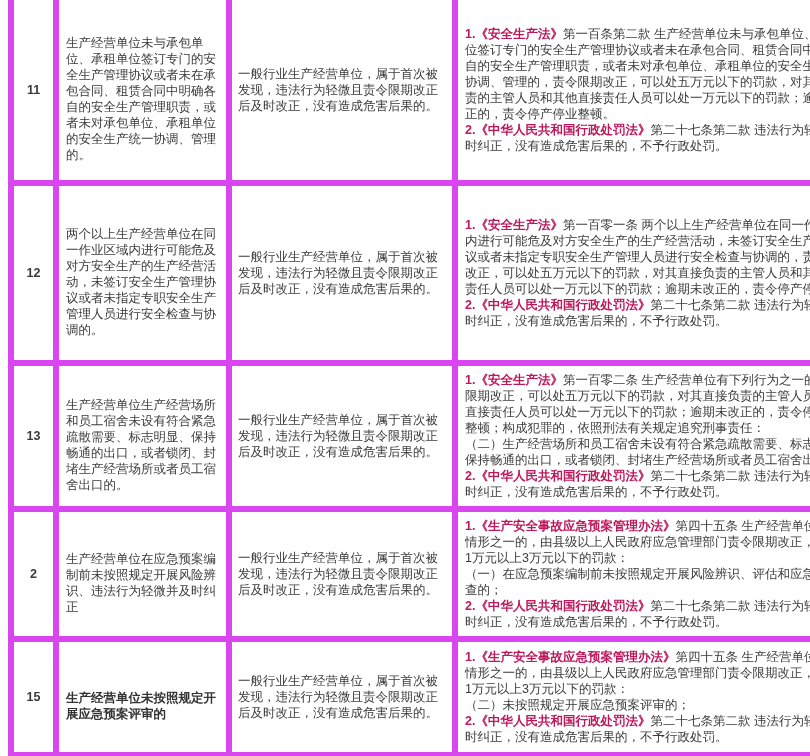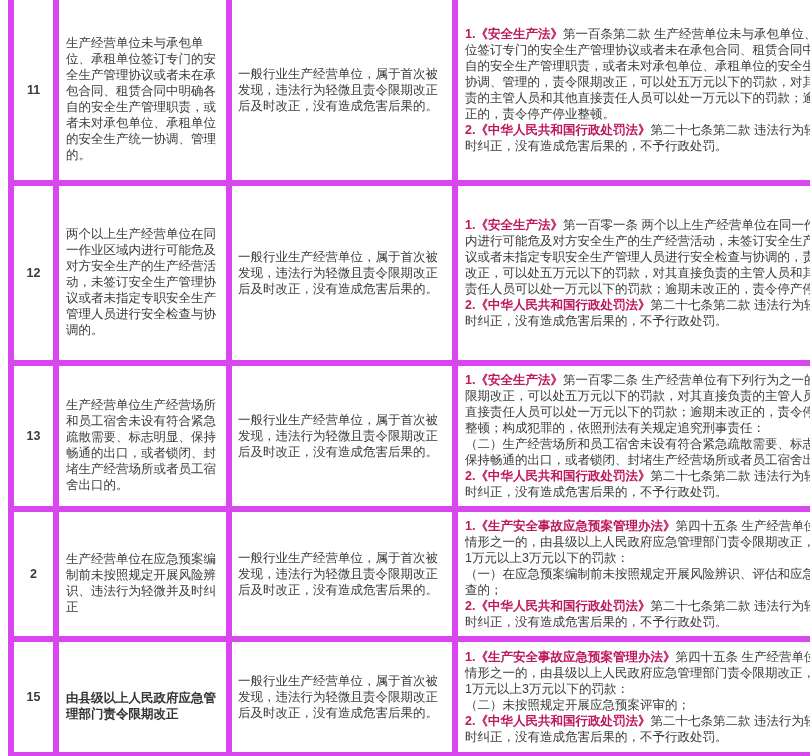--- a/index.html
+++ b/index.html
@@ -74,21 +74,21 @@
       <td class="c3"><span>一般行业生产经营单位，属于首次被发现，违法行为轻微且责令限期改正后及时改正，没有造成危害后果的。</span></td>
       <td class="c4">
         <div class="para"><b>1.《生产安全事故应急预案管理办法》</b><span>第四十五条 生产经营单位有下列情形之一的，由县级以上人民政府应急管理部门责令限期改正，可以处1万元以上3万元以下的罚款：</span></div>
         <div class="para"><b></b><span>（一）在应急预案编制前未按照规定开展风险辨识、评估和应急资源调查的；</span></div>
         <div class="para"><b>2.《中华人民共和国行政处罚法》</b><span>第二十七条第二款 违法行为轻微并及时纠正，没有造成危害后果的，不予行政处罚。</span></div>
       </td>
     </tr>
 
     <tr style="height:116px">
       <td class="c1"><span>15</span></td>
-      <td class="c2"><span class="v-bold">由县级以上人民政府应急管理部门责令限期改正</span></td>
+      <td class="c2"><span class="v-bold">生产经营单位未按照规定开展应急预案评审的</span></td>
       <td class="c3"><span>一般行业生产经营单位，属于首次被发现，违法行为轻微且责令限期改正后及时改正，没有造成危害后果的。</span></td>
       <td class="c4">
         <div class="para"><b>1.《生产安全事故应急预案管理办法》</b><span>第四十五条 生产经营单位有下列情形之一的，由县级以上人民政府应急管理部门责令限期改正，可以处1万元以上3万元以下的罚款：</span></div>
         <div class="para"><b></b><span>（二）未按照规定开展应急预案评审的；</span></div>
         <div class="para"><b>2.《中华人民共和国行政处罚法》</b><span>第二十七条第二款 违法行为轻微并及时纠正，没有造成危害后果的，不予行政处罚。</span></div>
       </td>
     </tr>
 
     <tr class="last" style="height:9px">
       <td class="c1"></td>

